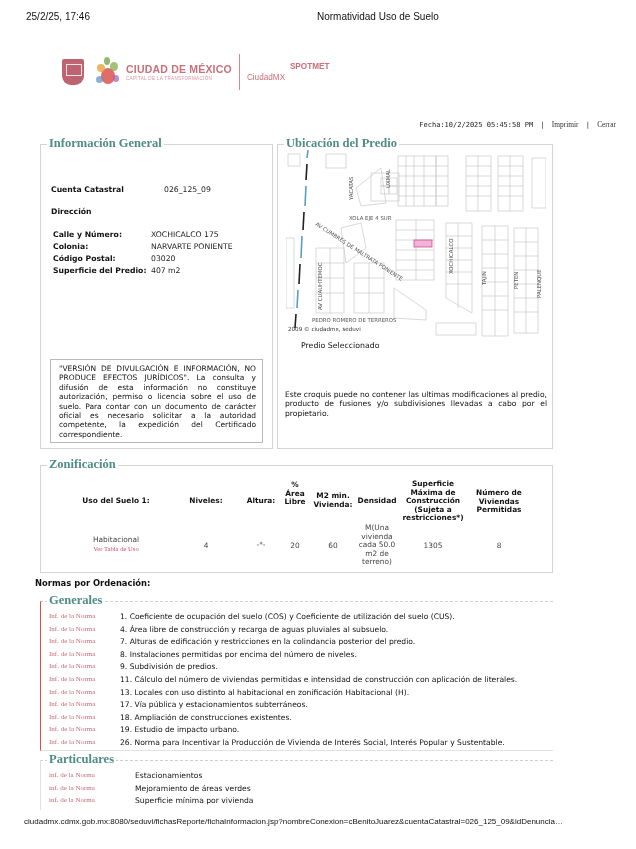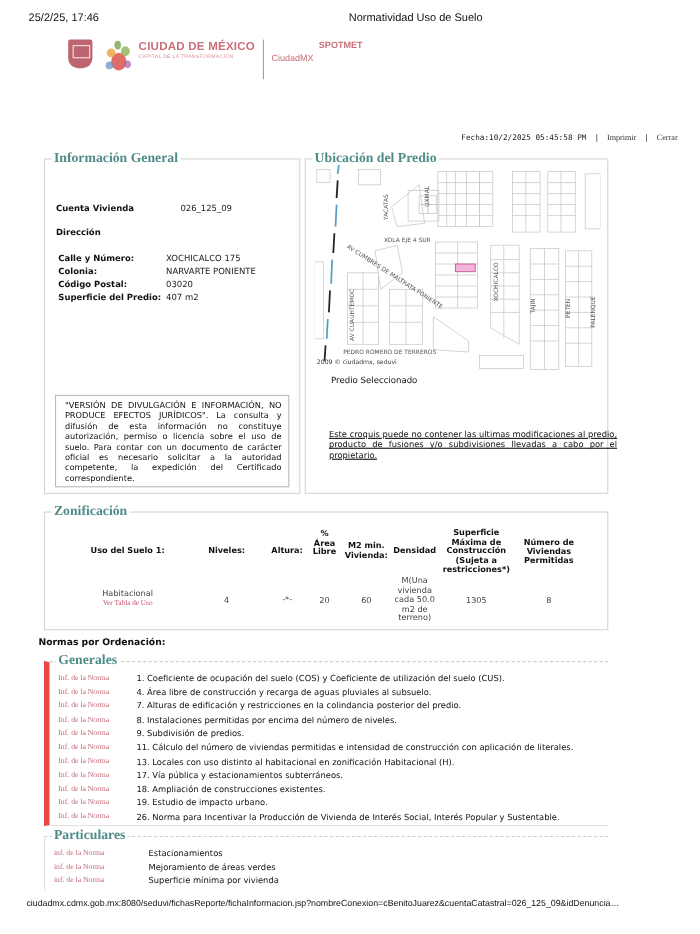--- a/index.html
+++ b/index.html
@@ -3,21 +3,21 @@
 <meta charset="utf-8">
 <style>
   * { box-sizing: border-box; margin: 0; padding: 0; }
   html, body { width: 636px; height: 849px; background: #ffffff; overflow: hidden; }
   body { position: relative; font-family: "DejaVu Sans", sans-serif; color: #222; }
 
   .print-header { position: absolute; top: 11px; left: 0; width: 636px; height: 14px; font-family: "Liberation Sans", sans-serif; font-size: 10px; color: #111; }
   .print-header .date { position: absolute; left: 26px; top: 0; }
   .print-header .title { position: absolute; left: 317px; top: 0; }
 
-  .logo-row { position: absolute; top: 36px; left: 62px; height: 36px; display: flex; align-items: flex-start; }
+  .logo-row { position: absolute; top: 54px; left: 62px; height: 36px; display: flex; align-items: center; }
   .shield { width: 22px; height: 26px; background: #b24a58; border-radius: 2px 2px 9px 9px; position: relative; opacity: 0.85; }
   .shield::after { content: ""; position: absolute; left: 4px; top: 5px; width: 14px; height: 10px; border: 1px solid #f4dede; }
   .flower { width: 26px; height: 32px; margin-left: 10px; position: relative; }
   .flower .petal { position: absolute; border-radius: 50%; }
   .cdmx-text { margin-left: 6px; display: flex; flex-direction: column; }
   .cdmx-text .big { font-family: "Liberation Sans", sans-serif; font-size: 10.5px; font-weight: bold; color: #c9707a; letter-spacing: 0.2px; }
   .cdmx-text .small { font-family: "Liberation Sans", sans-serif; font-size: 4.6px; color: #d7959c; letter-spacing: 0.3px; margin-top: 1px; }
   .vsep { width: 1px; height: 36px; background: #d28b93; margin: 0 7px; }
   .spot { display: flex; flex-direction: column; font-family: "Liberation Sans", sans-serif; font-size: 8.2px; color: #c9707a; line-height: 11px; }
   .spot .b { font-weight: bold; margin-left: 43px; }
@@ -31,31 +31,31 @@
 
   #info-general { left: 40px; top: 144px; width: 233px; height: 305px; }
   .kv { position: absolute; font-size: 7.7px; }
   .kv .k { font-weight: bold; color: #111; position: absolute; left: 0; white-space: nowrap; }
   .kv .v { color: #222; position: absolute; white-space: nowrap; }
   .disclaimer { position: absolute; left: 9px; top: 214px; width: 213px; border: 1px solid #b9b9b9; padding: 4px 6px 3px 8px; font-size: 7.5px; line-height: 9.4px; color: #111; text-align: justify; }
 
   #ubicacion { left: 277px; top: 144px; width: 276px; height: 305px; }
   .map { position: absolute; left: 8px; top: 3px; width: 260px; height: 190px; overflow: hidden; }
   .map-caption { position: absolute; left: 23px; top: 196px; font-size: 7.8px; color: #111; }
-  .map-note { position: absolute; left: 21px; top: 245px; width: 262px; font-size: 7.6px; line-height: 9.4px; color: #111; text-align: justify; text-decoration: underline; }
+  .map-note { position: absolute; left: 7px; top: 245px; width: 262px; font-size: 7.6px; line-height: 9.4px; color: #111; text-align: justify; }
 
   #zonificacion { left: 40px; top: 465px; width: 513px; height: 108px; }
   .zt { position: absolute; font-size: 7.4px; text-align: center; line-height: 8.6px; }
   .zt.h { font-weight: bold; color: #111; }
   .zt.c { color: #444; }
   .zt.pink { color: #c7506a; font-family: "Liberation Serif", serif; font-size: 6.6px; cursor: pointer; }
 
   .normas-title { position: absolute; left: 35px; top: 578px; font-size: 8.4px; font-weight: bold; color: #111; }
 
-  #generales { left: 40px; top: 601px; width: 513px; height: 150px; border-right: none; border-bottom: 1px solid #e2e2e2; border-left: 5px solid #ef4444; border-top: 1px dashed #cfcfcf; }
+  #generales { left: 40px; top: 601px; width: 513px; height: 150px; border-right: none; border-bottom: 1px solid #e2e2e2; border-left: 1px solid #ef4444; border-top: 1px dashed #cfcfcf; }
   .norma-row { position: absolute; left: 8px; height: 12px; font-size: 7.6px; white-space: nowrap; }
   .norma-row .lnk { position: absolute; left: 0; font-family: "Liberation Serif", serif; font-size: 7px; color: #c46a78; cursor: pointer; }
   .norma-row .txt { position: absolute; left: 71px; color: #111; }
 
   #particulares { left: 40px; top: 760px; width: 513px; height: 50px; border-right: none; border-bottom: none; border-left: 1px solid #e2e2e2; border-top: 1px dashed #cfcfcf; }
   #particulares .norma-row .txt { left: 60px; padding-left: 26px; }
 
   .footer { position: absolute; top: 817px; left: 0; width: 636px; font-family: "Liberation Sans", sans-serif; font-size: 8px; color: #111; }
   .footer .url { position: absolute; left: 24px; }
   .footer .pg { position: absolute; left: 613px; margin-top: 36px; }
@@ -94,21 +94,21 @@
   <span class="sep">|</span>
   <span class="lnk">Imprimir</span>
   <span class="sep">|</span>
   <span class="lnk">Cerrar</span>
 </div>
 
 <div class="fieldset" id="info-general">
   <span class="legend">Información General</span>
 
   <div class="kv" style="left:10px;top:40px;">
-    <span class="k">Cuenta Vivienda</span>
+    <span class="k">Cuenta Catastral</span>
     <span class="v" style="left:113px">026_125_09</span>
   </div>
   <div class="kv" style="left:10px;top:62px;">
     <span class="k">Dirección</span>
   </div>
   <div class="kv" style="left:12px;top:85px;">
     <span class="k">Calle y Número:</span>
     <span class="v" style="left:98px">XOCHICALCO 175</span>
   </div>
   <div class="kv" style="left:12px;top:97px;">

